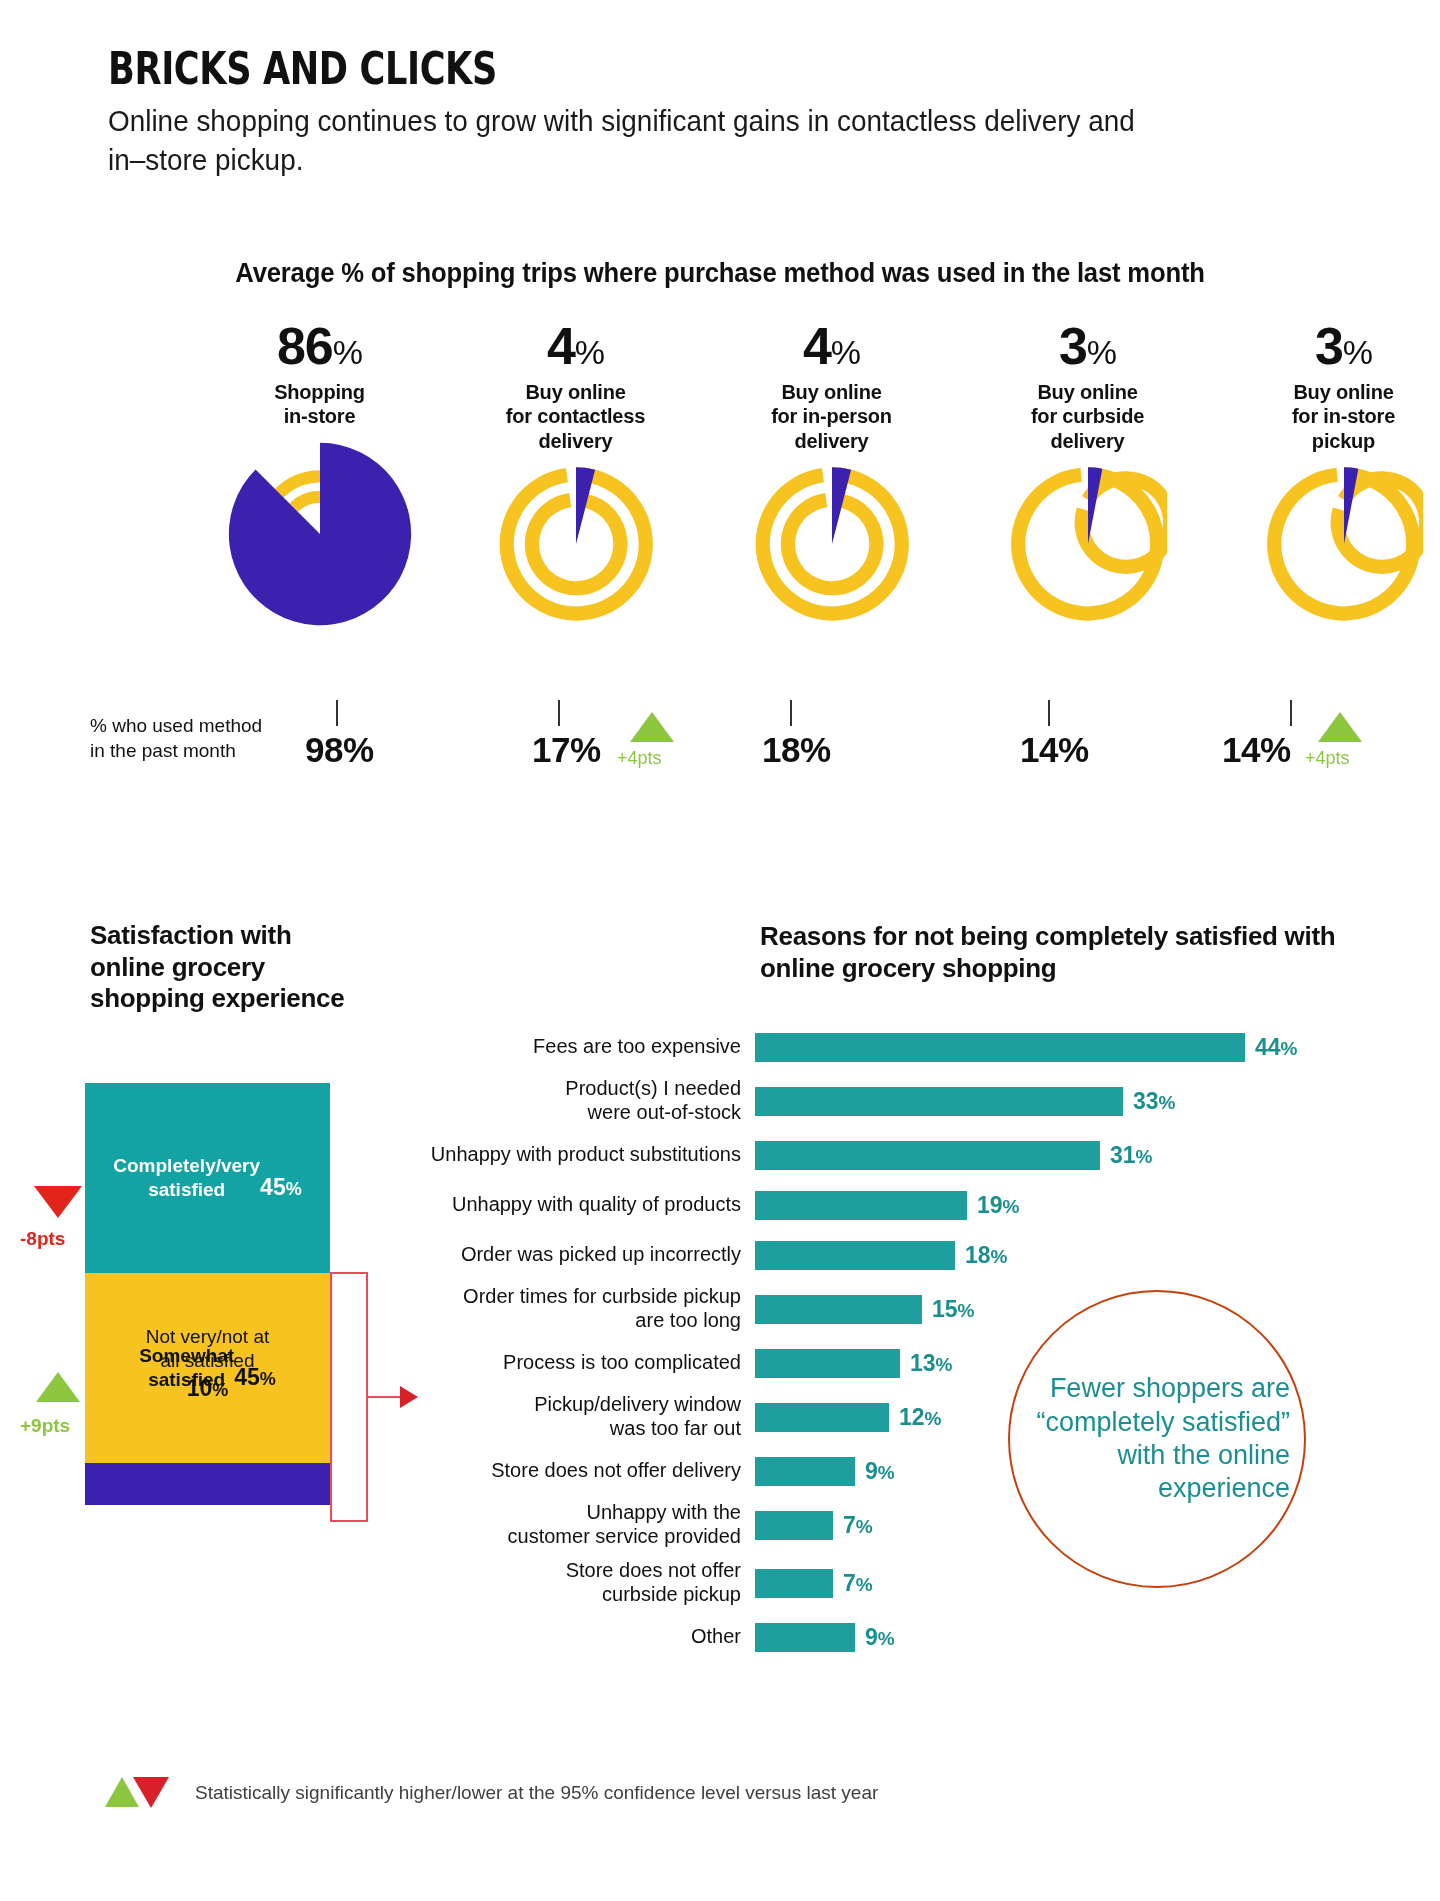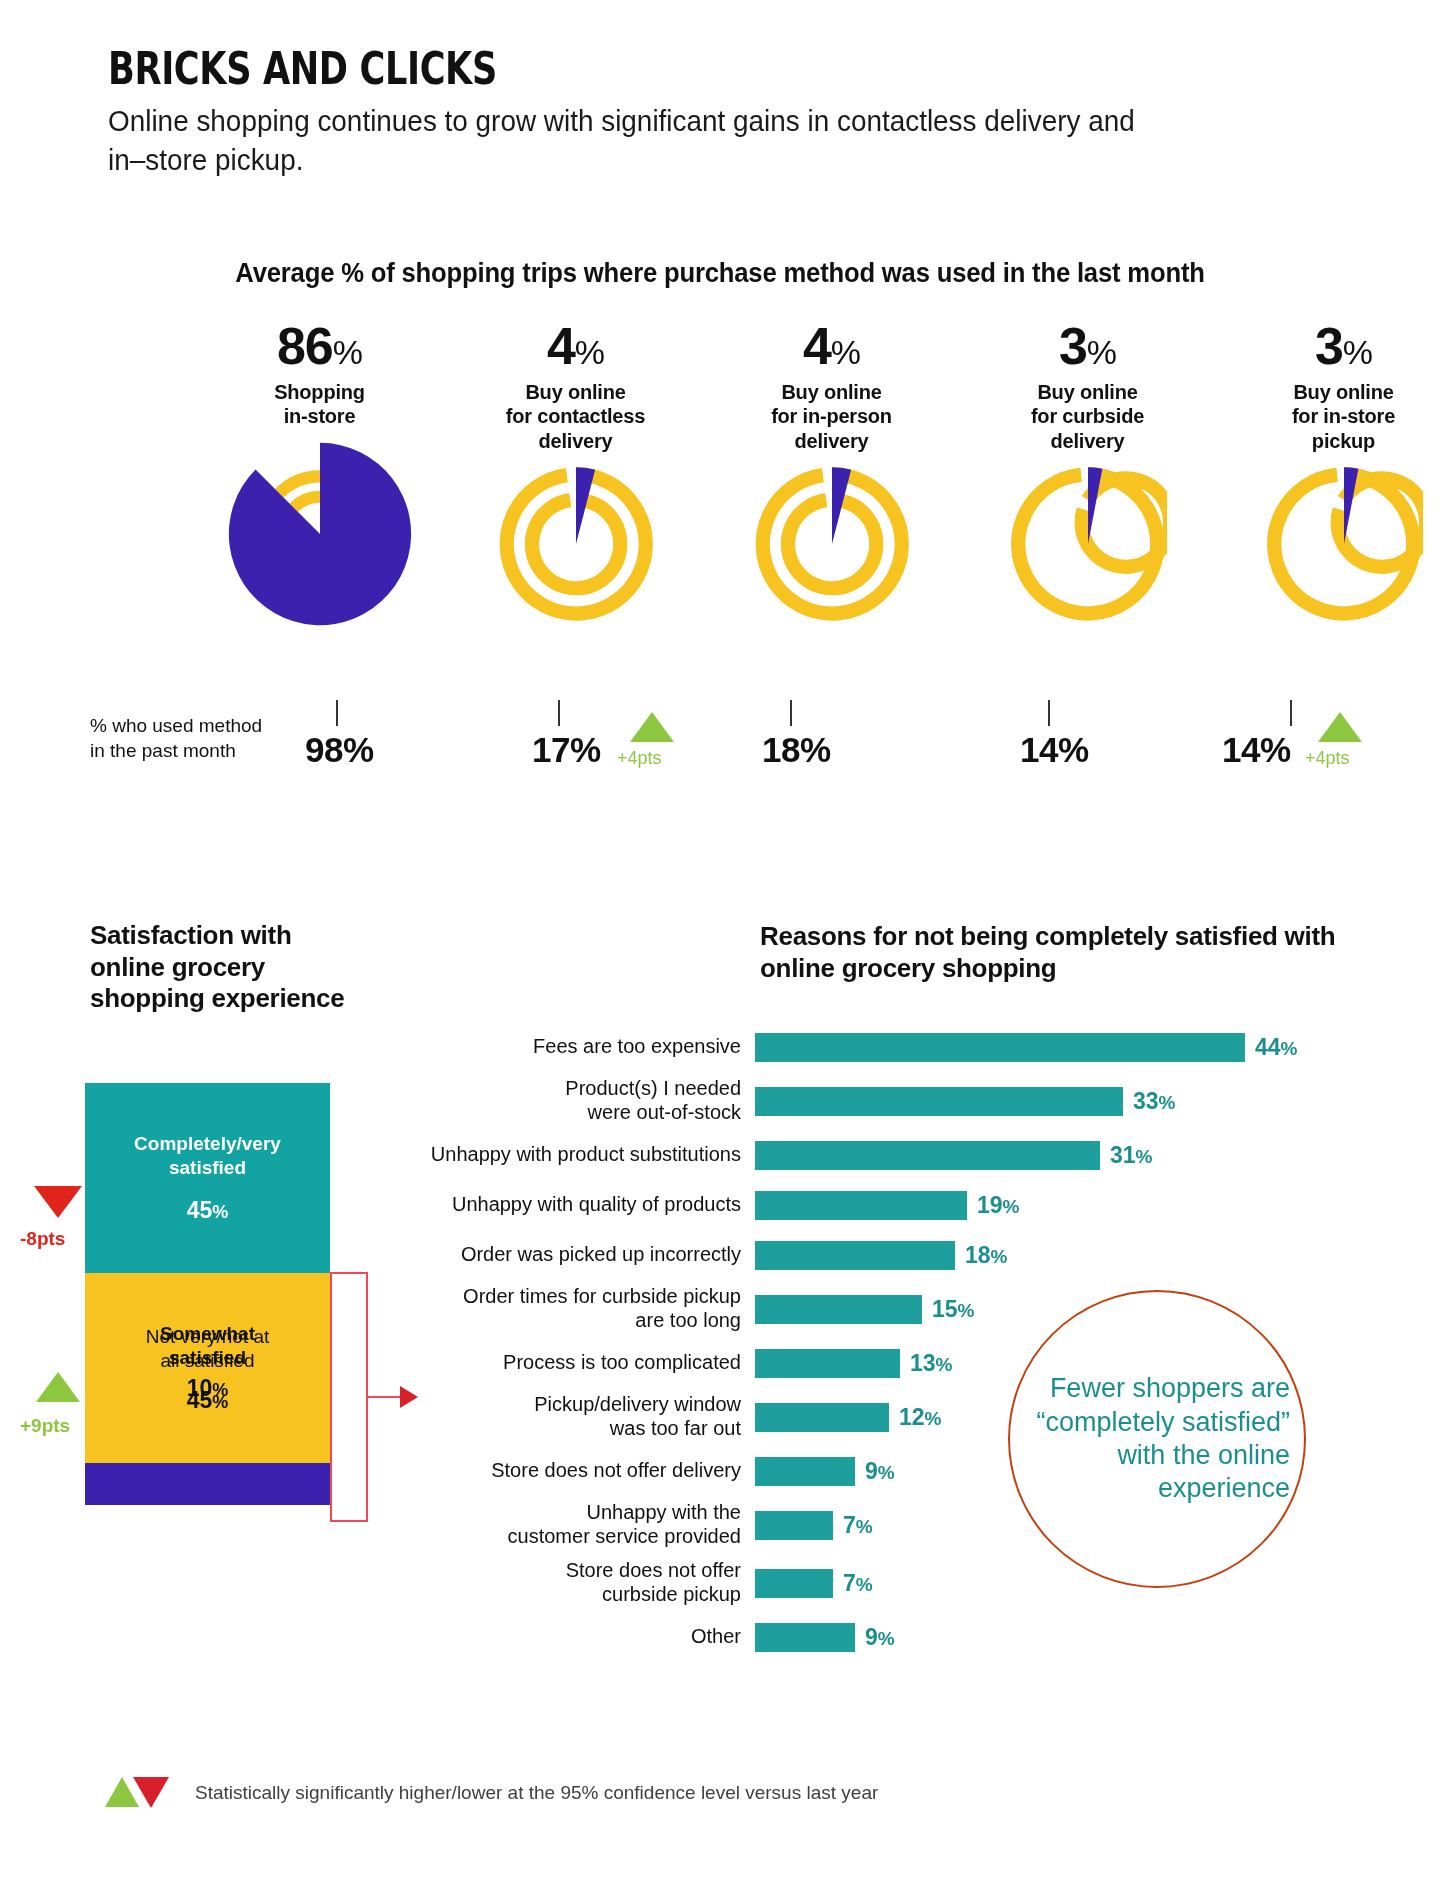--- a/index.html
+++ b/index.html
@@ -100,21 +100,21 @@
     border-bottom: 30px solid #8dc63f;
   }
 
   
   .sat-title {
     position: absolute; left: 90px; top: 920px; width: 270px;
     font-weight: 700; font-size: 26px; line-height: 1.22; color: #111;
     letter-spacing: -0.3px;
   }
   .stack { position: absolute; left: 85px; top: 1083px; width: 245px; }
-  .seg { position: relative; width: 245px; display: flex; flex-direction: column;
+  .seg { position: relative; width: 245px; display: flex; flex-direction: row;
          align-items: center; justify-content: center; text-align: center; }
   .seg-a { height: 190px; background: #14a3a3; color: #ffffff; }
   .seg-b { height: 190px; background: #f7c320; color: #111111; }
   .seg-c { height: 42px; background: #3b21ad; }
   .seg-label { font-weight: 700; font-size: 19px; line-height: 1.25; }
   .seg-val { font-weight: 700; font-size: 23px; margin-top: 18px; }
   .seg-val .pc { font-size: 18px; }
   .stack-foot {
     position: absolute; left: 85px; top: 1325px; width: 245px;
     text-align: center; font-size: 19px; line-height: 1.28; color: #111;

